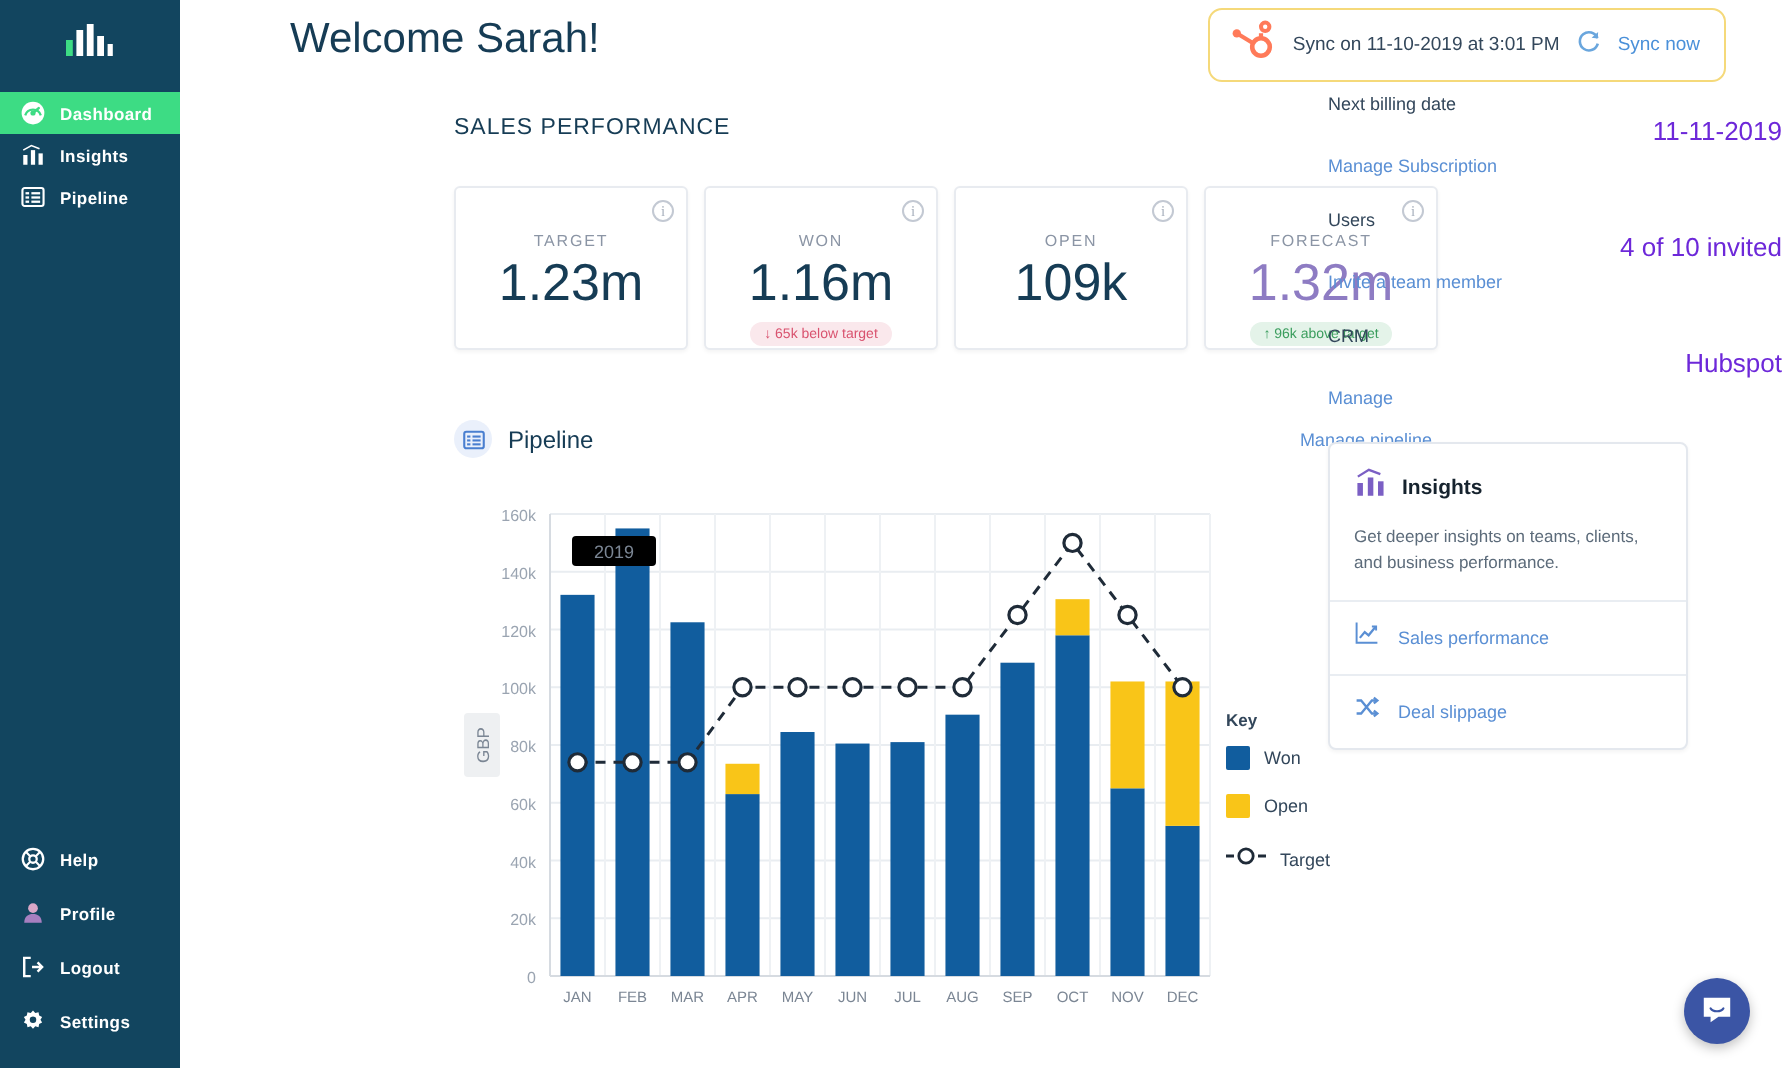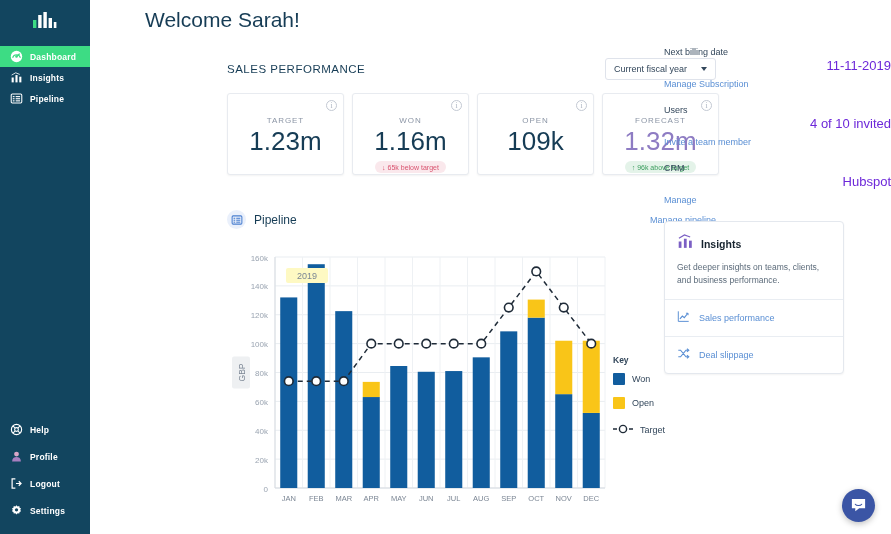--- a/index.html
+++ b/index.html
@@ -93,21 +93,21 @@
     display: flex; align-items: center; justify-content: center;
   }
   .pipe-title { font-size: 12px; color: #163c55; }
   .manage-pipe { font-size: 9px; color: #5a8fd4; cursor: pointer; }
 
   
   .chart-wrap { position: absolute; left: 137px; top: 245px; width: 500px; height: 285px; }
   .chart-svg { display: block; }
   .yr-pill {
     position: absolute; left: 196px; top: 268px;
-    background: #fef9c3; color: #7b8694; font-size: 9px;
+    background: #000000; color: #7b8694; font-size: 9px;
     padding: 2.5px 11px; border-radius: 2px;
   }
 
   
   .legend { position: absolute; left: 386px; top: 110px; }
   .legend-title { font-size: 8.5px; color: #33475b; font-weight: bold; margin-bottom: 8px; }
   .legend-row { display: flex; align-items: center; gap: 7px; margin-bottom: 12px; }
   .sw { width: 12px; height: 12px; border-radius: 1px; }
   .legend-label { font-size: 9px; color: #33475b; }
 
@@ -234,27 +234,41 @@
         </span>
         <span>Settings</span>
       </div>
     </div>
   </nav>
 
   <div class="main">
 
     <h1 class="page-title">Welcome Sarah!</h1>
 
+    <div class="sync-banner">
+      <span>
+        <svg width="24" height="24" viewBox="0 0 24 24">
+          <circle cx="16.5" cy="15.5" r="4.4" fill="none" stroke="#ff7a59" stroke-width="2.3"></circle>
+          <circle cx="18.6" cy="5.4" r="2.1" fill="none" stroke="#ff7a59" stroke-width="2"></circle>
+          <path d="M16.5 11.1 V8.6 M12.6 13.6 L5.6 9.4" stroke="#ff7a59" stroke-width="2.1"></path>
+          <circle cx="4.4" cy="8.7" r="2.1" fill="#ff7a59"></circle>
+        </svg>
+      </span>
+      <span class="sync-text">Sync on 11-10-2019 at 3:01 PM</span>
+      <span>
+        <svg width="13" height="13" viewBox="0 0 16 16">
+          <path d="M13.2 6.2 A5.6 5.6 0 1 0 13.4 9.6" fill="none" stroke="#6aa6dd" stroke-width="1.6"></path>
+          <path d="M13.6 2.4 L13.4 6.4 L9.6 6.0 Z" fill="#6aa6dd"></path>
+        </svg>
+      </span>
+      <span class="sync-now">Sync now</span>
+    </div>
 
     <div class="sec-head">
       <div class="sec-title">SALES PERFORMANCE</div>
-      <div class="fy-select">
-        <span>Current fiscal year</span>
-        <span class="caret"></span>
-      </div>
     </div>
 
     <div class="kpis">
       <div class="kpi">
         <div class="info">i</div>
         <div class="kpi-label">TARGET</div>
         <div class="kpi-value">1.23m</div>
       </div>
       <div class="kpi">
         <div class="info">i</div>

